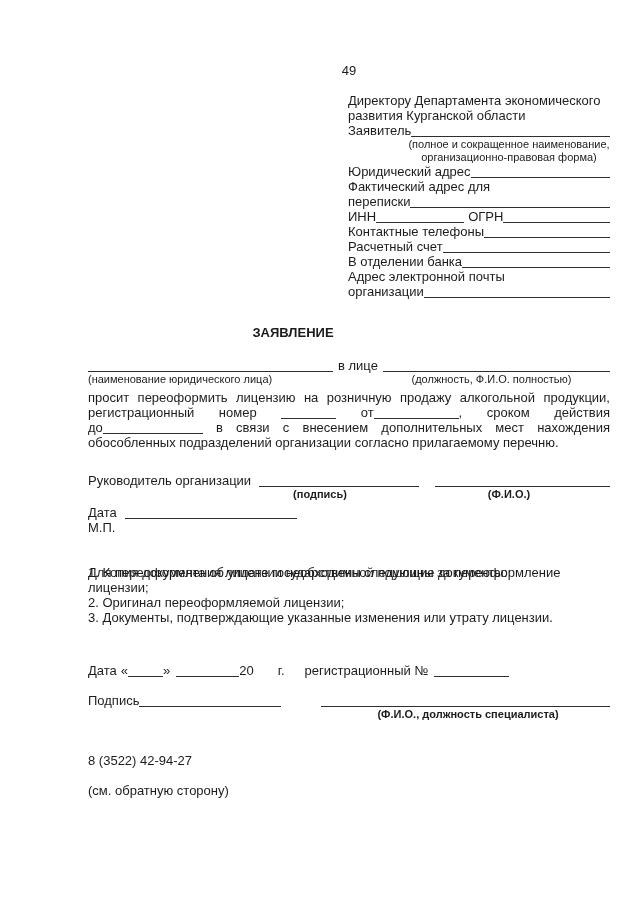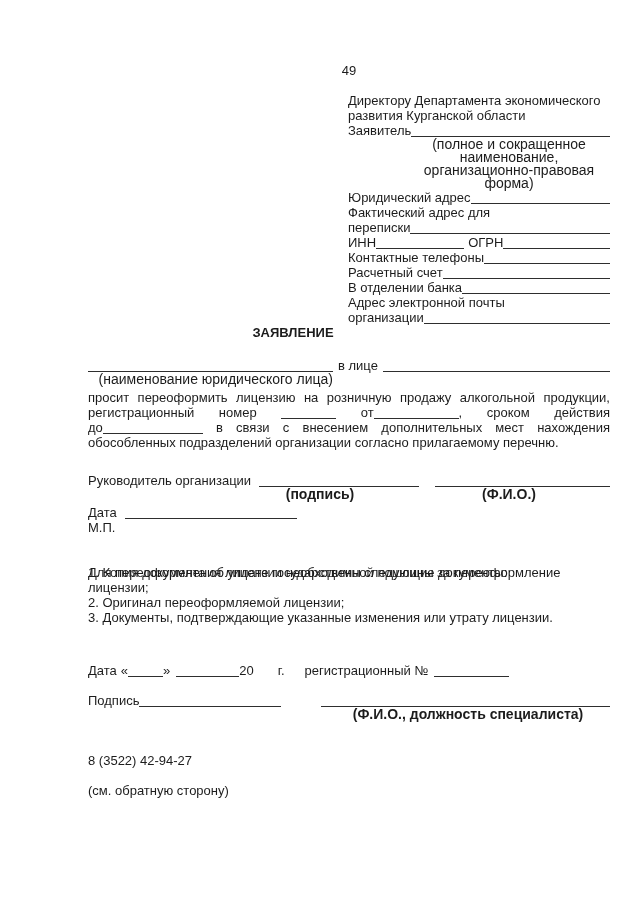--- a/index.html
+++ b/index.html
@@ -27,33 +27,33 @@
   .iblank {
     display:inline-block;
     border-bottom:1px solid #2e2e2e;
     height:10px; vertical-align:-2px;
   }
   .w35{width:35px}.w55{width:55px}.w63{width:63px}.w75{width:75px}
   .w85{width:85px}.w88{width:88px}.w100{width:100px}.w142{width:142px}
   .w160{width:160px}.w172{width:172px}.w245{width:245px}
 
   .nowrap { white-space:nowrap; }
-  .hint { font-size:14px; line-height:13px; }
+  .hint { font-size:11px; line-height:13px; }
 
   #page-number { top:63px; left:0; width:640px; padding-left:58px; box-sizing:border-box; text-align:center; }
 
   #header-block { top:93px; left:348px; width:262px; }
   #header-block .hint-row { text-align:center; padding-left:60px; }
 
   #doc-title { top:325px; left:0; width:586px; text-align:center; font-weight:bold; }
 
   #main-block { top:358px; left:88px; width:522px; }
   .vlice-label { padding:0 5px; white-space:nowrap;margin-top:48px; }
   .vlice-hints { display:flex; }
-  .vlice-hints .h1 { width:245px; text-align:right; }
+  .vlice-hints .h1 { width:245px; text-align:left; }
   .vlice-hints .sp { width:40px; }
   .vlice-hints .h2 { flex:1; text-align:center; }
 
   .par { margin-top:4px; }
   .par .just { text-align:justify; text-align-last:justify; height:15px; }
   .par .plain { height:15px; }
 
   #sig-block { top:473px; left:88px; width:522px; }
   .gap16 { flex:0 0 16px; }
   .gap40 { flex:0 0 40px; }
@@ -133,20 +133,21 @@
 
 <div class="abs" id="main-block">
   <div class="row">
     <div class="blank fixed w245"></div>
     <span class="vlice-label">в лице</span>
     <div class="blank"></div>
   </div>
   <div class="hint vlice-hints">
     <div class="h1">(наименование юридического лица)</div>
     <div class="sp"></div>
+    <div class="h2">(должность, Ф.И.О. полностью)</div>
   </div>
   <div class="par">
     <div class="just">просит переоформить лицензию на розничную продажу алкогольной продукции,</div>
     <div class="just">
       <span>регистрационный номер</span>
       <span class="iblank w55"></span>
       <span class="nowrap"><span>от</span><span class="iblank w85"></span><span>,</span></span>
       <span>сроком действия</span>
     </div>
     <div class="just">

